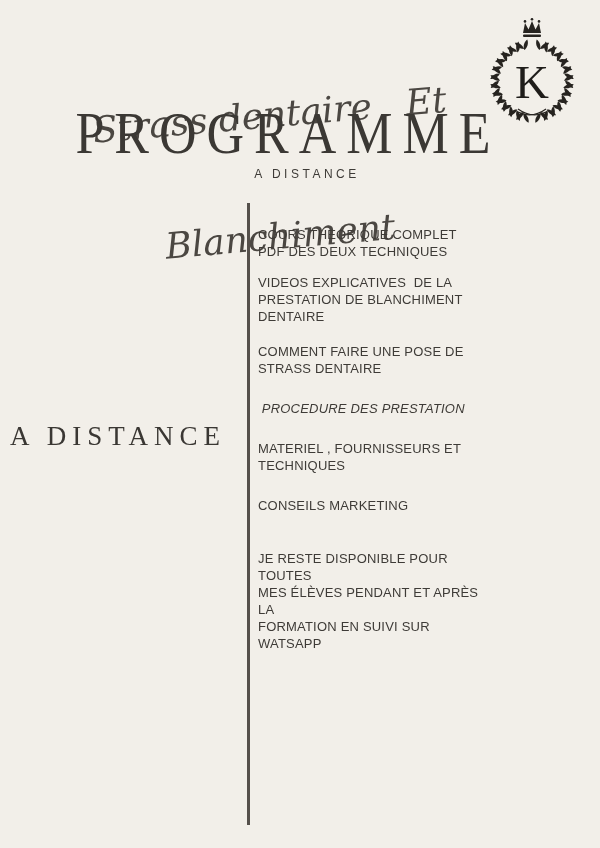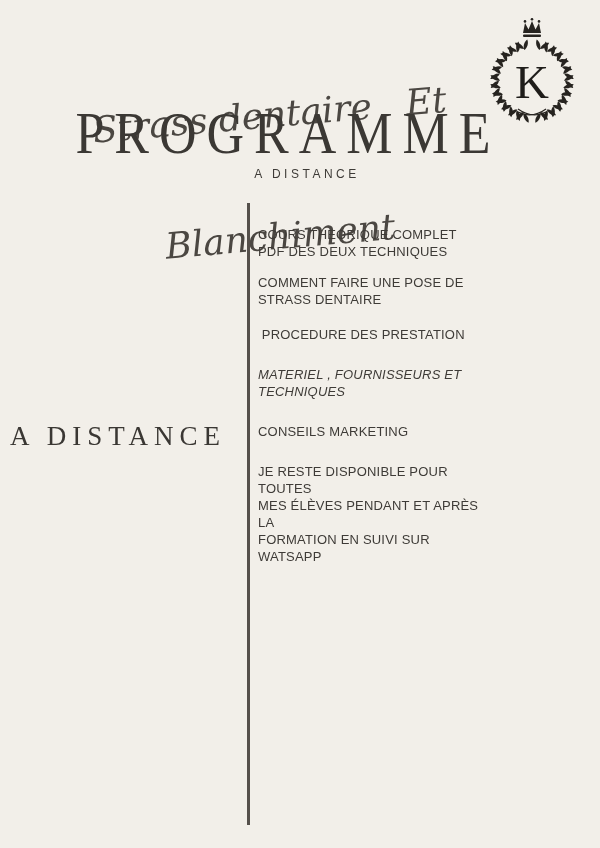--- a/index.html
+++ b/index.html
@@ -185,20 +185,23 @@
 
   <div class="subtitle">A DISTANCE</div>
 
   <div class="left-heading">A DISTANCE</div>
 
   <div class="divider"></div>
 
   <div class="items">
     <div class="item">COURS THEORIQUE COMPLET
 PDF DES DEUX TECHNIQUES</div>
+    <div class="item">VIDEOS EXPLICATIVES  DE LA
+PRESTATION DE BLANCHIMENT
+DENTAIRE</div>
     <div class="item">COMMENT FAIRE UNE POSE DE
 STRASS DENTAIRE</div>
     <div class="item"> PROCEDURE DES PRESTATION</div>
     <div class="item">MATERIEL , FOURNISSEURS ET
 TECHNIQUES</div>
     <div class="item">CONSEILS MARKETING</div>
     <div class="item">JE RESTE DISPONIBLE POUR TOUTES
 MES ÉLÈVES PENDANT ET APRÈS LA
 FORMATION EN SUIVI SUR WATSAPP</div>
   </div>

